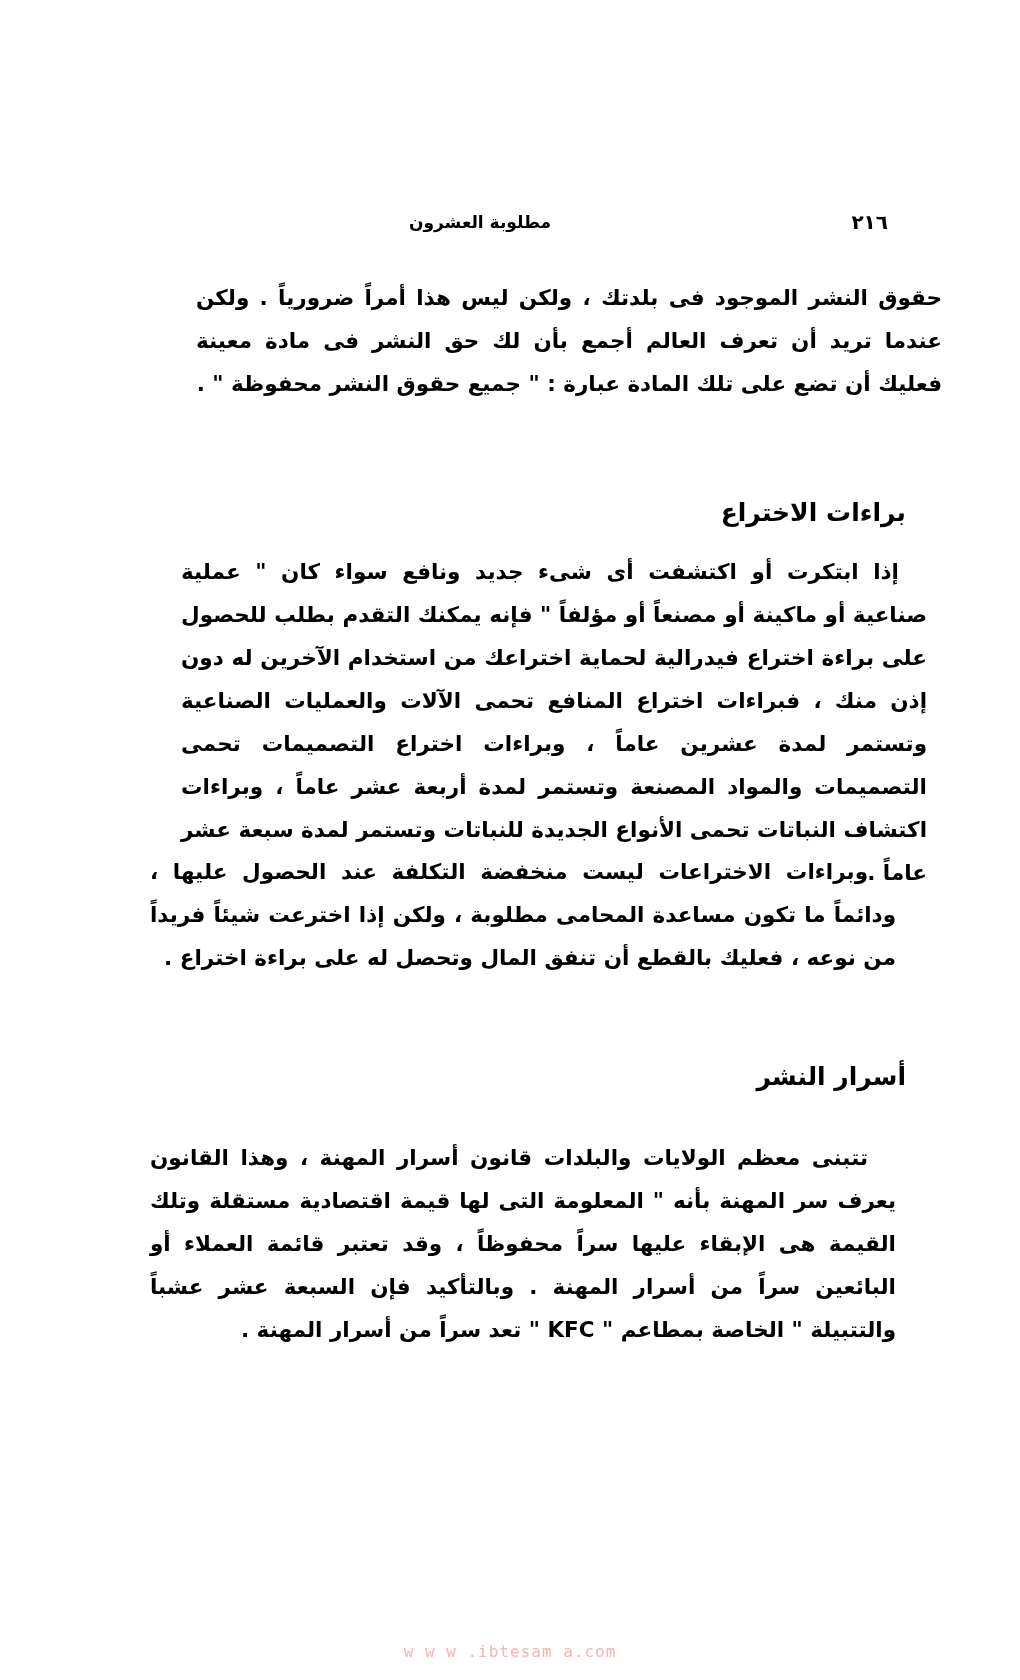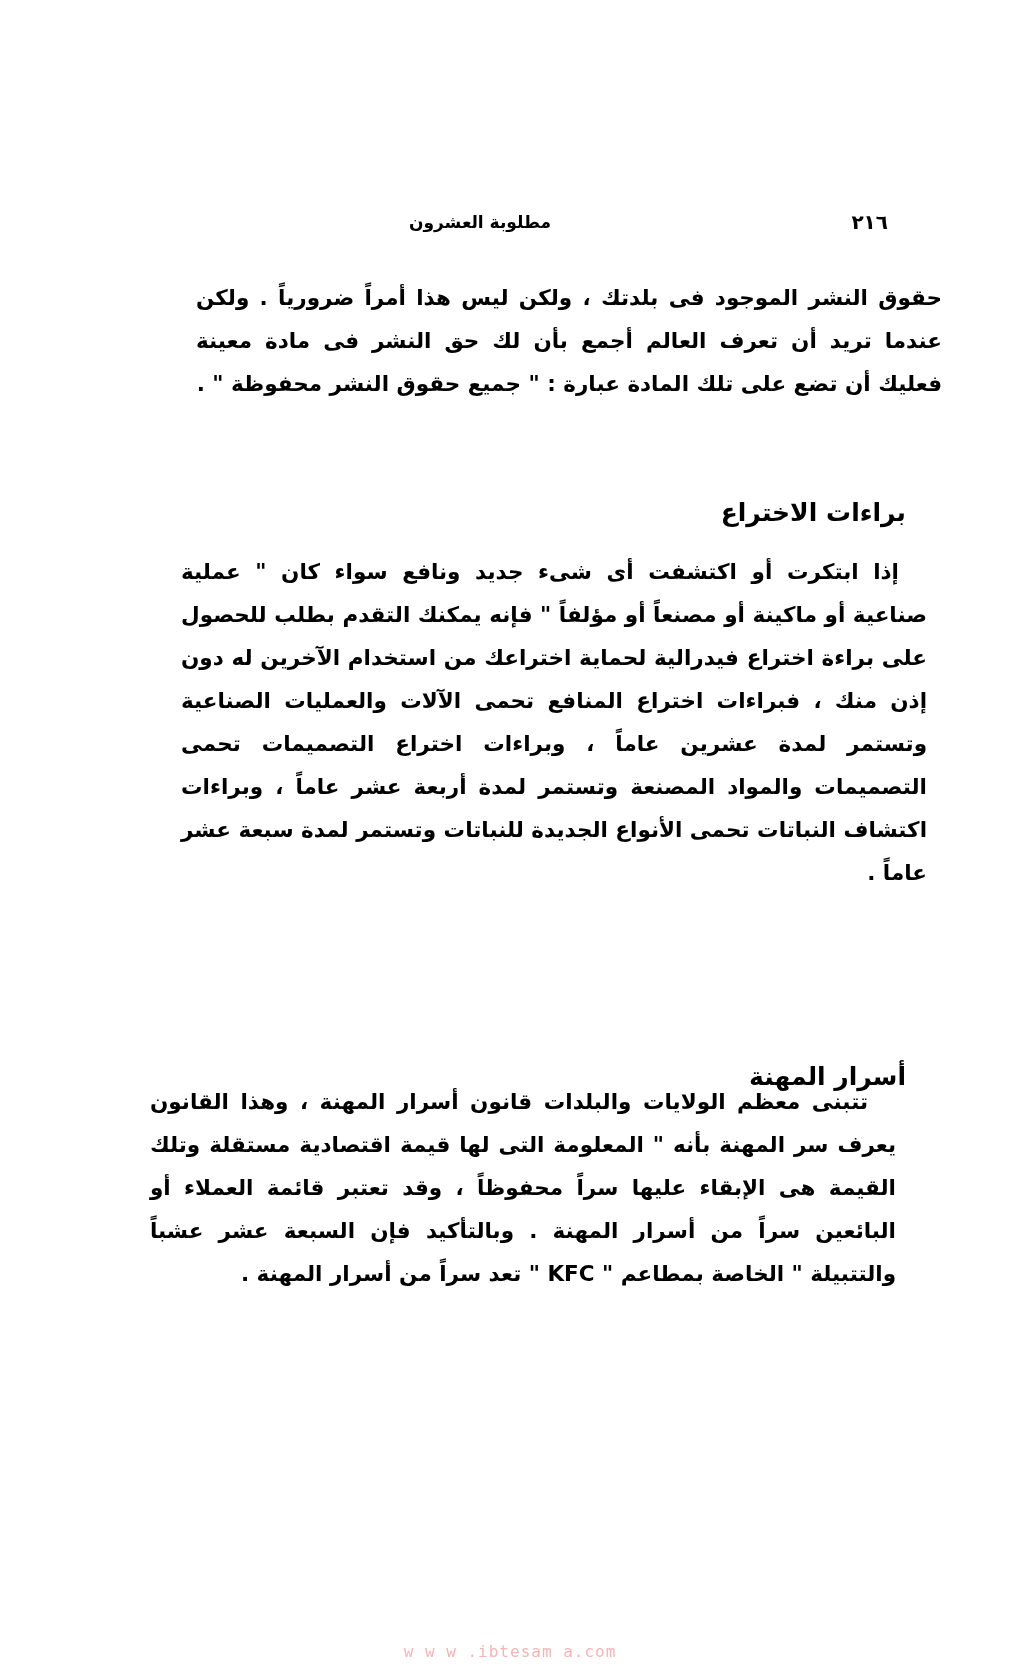--- a/index.html
+++ b/index.html
@@ -70,21 +70,21 @@
       font-size: 25px;
       font-weight: bold;
       margin: 12px;
       letter-spacing: -0.5px;
     }
     #p1 { top: 276px; margin-left: 46px; }
     #h1 { top: 486px; }
     #p2 { top: 550px; margin-left: 31px; }
     #p3 { top: 850px; }
     #h2 { top: 1050px; }
-    #p4 { top: 1080px; }
+    #p4 { top: 1136px; }
     .watermark {
       position: absolute;
       top: 1642px;
       left: 0;
       width: 1020px;
       text-align: center;
       font-family: "DejaVu Sans Mono", monospace;
       font-size: 16px;
       color: #f6b4b4;
       letter-spacing: 1px;
@@ -103,22 +103,25 @@
   <div class="text-block" id="p1">
     <p class="para">حقوق النشر الموجود فى بلدتك ، ولكن ليس هذا أمراً ضرورياً . ولكن عندما تريد أن تعرف العالم أجمع بأن لك حق النشر فى مادة معينة فعليك أن تضع على تلك المادة عبارة : " جميع حقوق النشر محفوظة " .</p>
   </div>
 
   <h2 class="section-heading" id="h1">براءات الاختراع</h2>
 
   <div class="text-block" id="p2">
     <p class="para indent">إذا ابتكرت أو اكتشفت أى شىء جديد ونافع سواء كان " عملية صناعية أو ماكينة أو مصنعاً أو مؤلفاً " فإنه يمكنك التقدم بطلب للحصول على براءة اختراع فيدرالية لحماية اختراعك من استخدام الآخرين له دون إذن منك ، فبراءات اختراع المنافع تحمى الآلات والعمليات الصناعية وتستمر لمدة عشرين عاماً ، وبراءات اختراع التصميمات تحمى التصميمات والمواد المصنعة وتستمر لمدة أربعة عشر عاماً ، وبراءات اكتشاف النباتات تحمى الأنواع الجديدة للنباتات وتستمر لمدة سبعة عشر عاماً .</p>
   </div>
 
+  <div class="text-block" id="p3">
+    <p class="para indent">وبراءات الاختراعات ليست منخفضة التكلفة عند الحصول عليها ، ودائماً ما تكون مساعدة المحامى مطلوبة ، ولكن إذا اخترعت شيئاً فريداً من نوعه ، فعليك بالقطع أن تنفق المال وتحصل له على براءة اختراع .</p>
+  </div>
 
-  <h2 class="section-heading" id="h2">أسرار المهنة</h2>
+  <h2 class="section-heading" id="h2">أسرار النشر</h2>
 
   <div class="text-block" id="p4">
     <p class="para indent">تتبنى معظم الولايات والبلدات قانون أسرار المهنة ، وهذا القانون يعرف سر المهنة بأنه " المعلومة التى لها قيمة اقتصادية مستقلة وتلك القيمة هى الإبقاء عليها سراً محفوظاً ، وقد تعتبر قائمة العملاء أو البائعين سراً من أسرار المهنة . وبالتأكيد فإن السبعة عشر عشباً والتتبيلة " الخاصة بمطاعم " KFC " تعد سراً من أسرار المهنة .</p>
   </div>
 
   <div class="watermark">w w w .ibtesam a.com</div>
 
 </div>
 
 </body></html>

